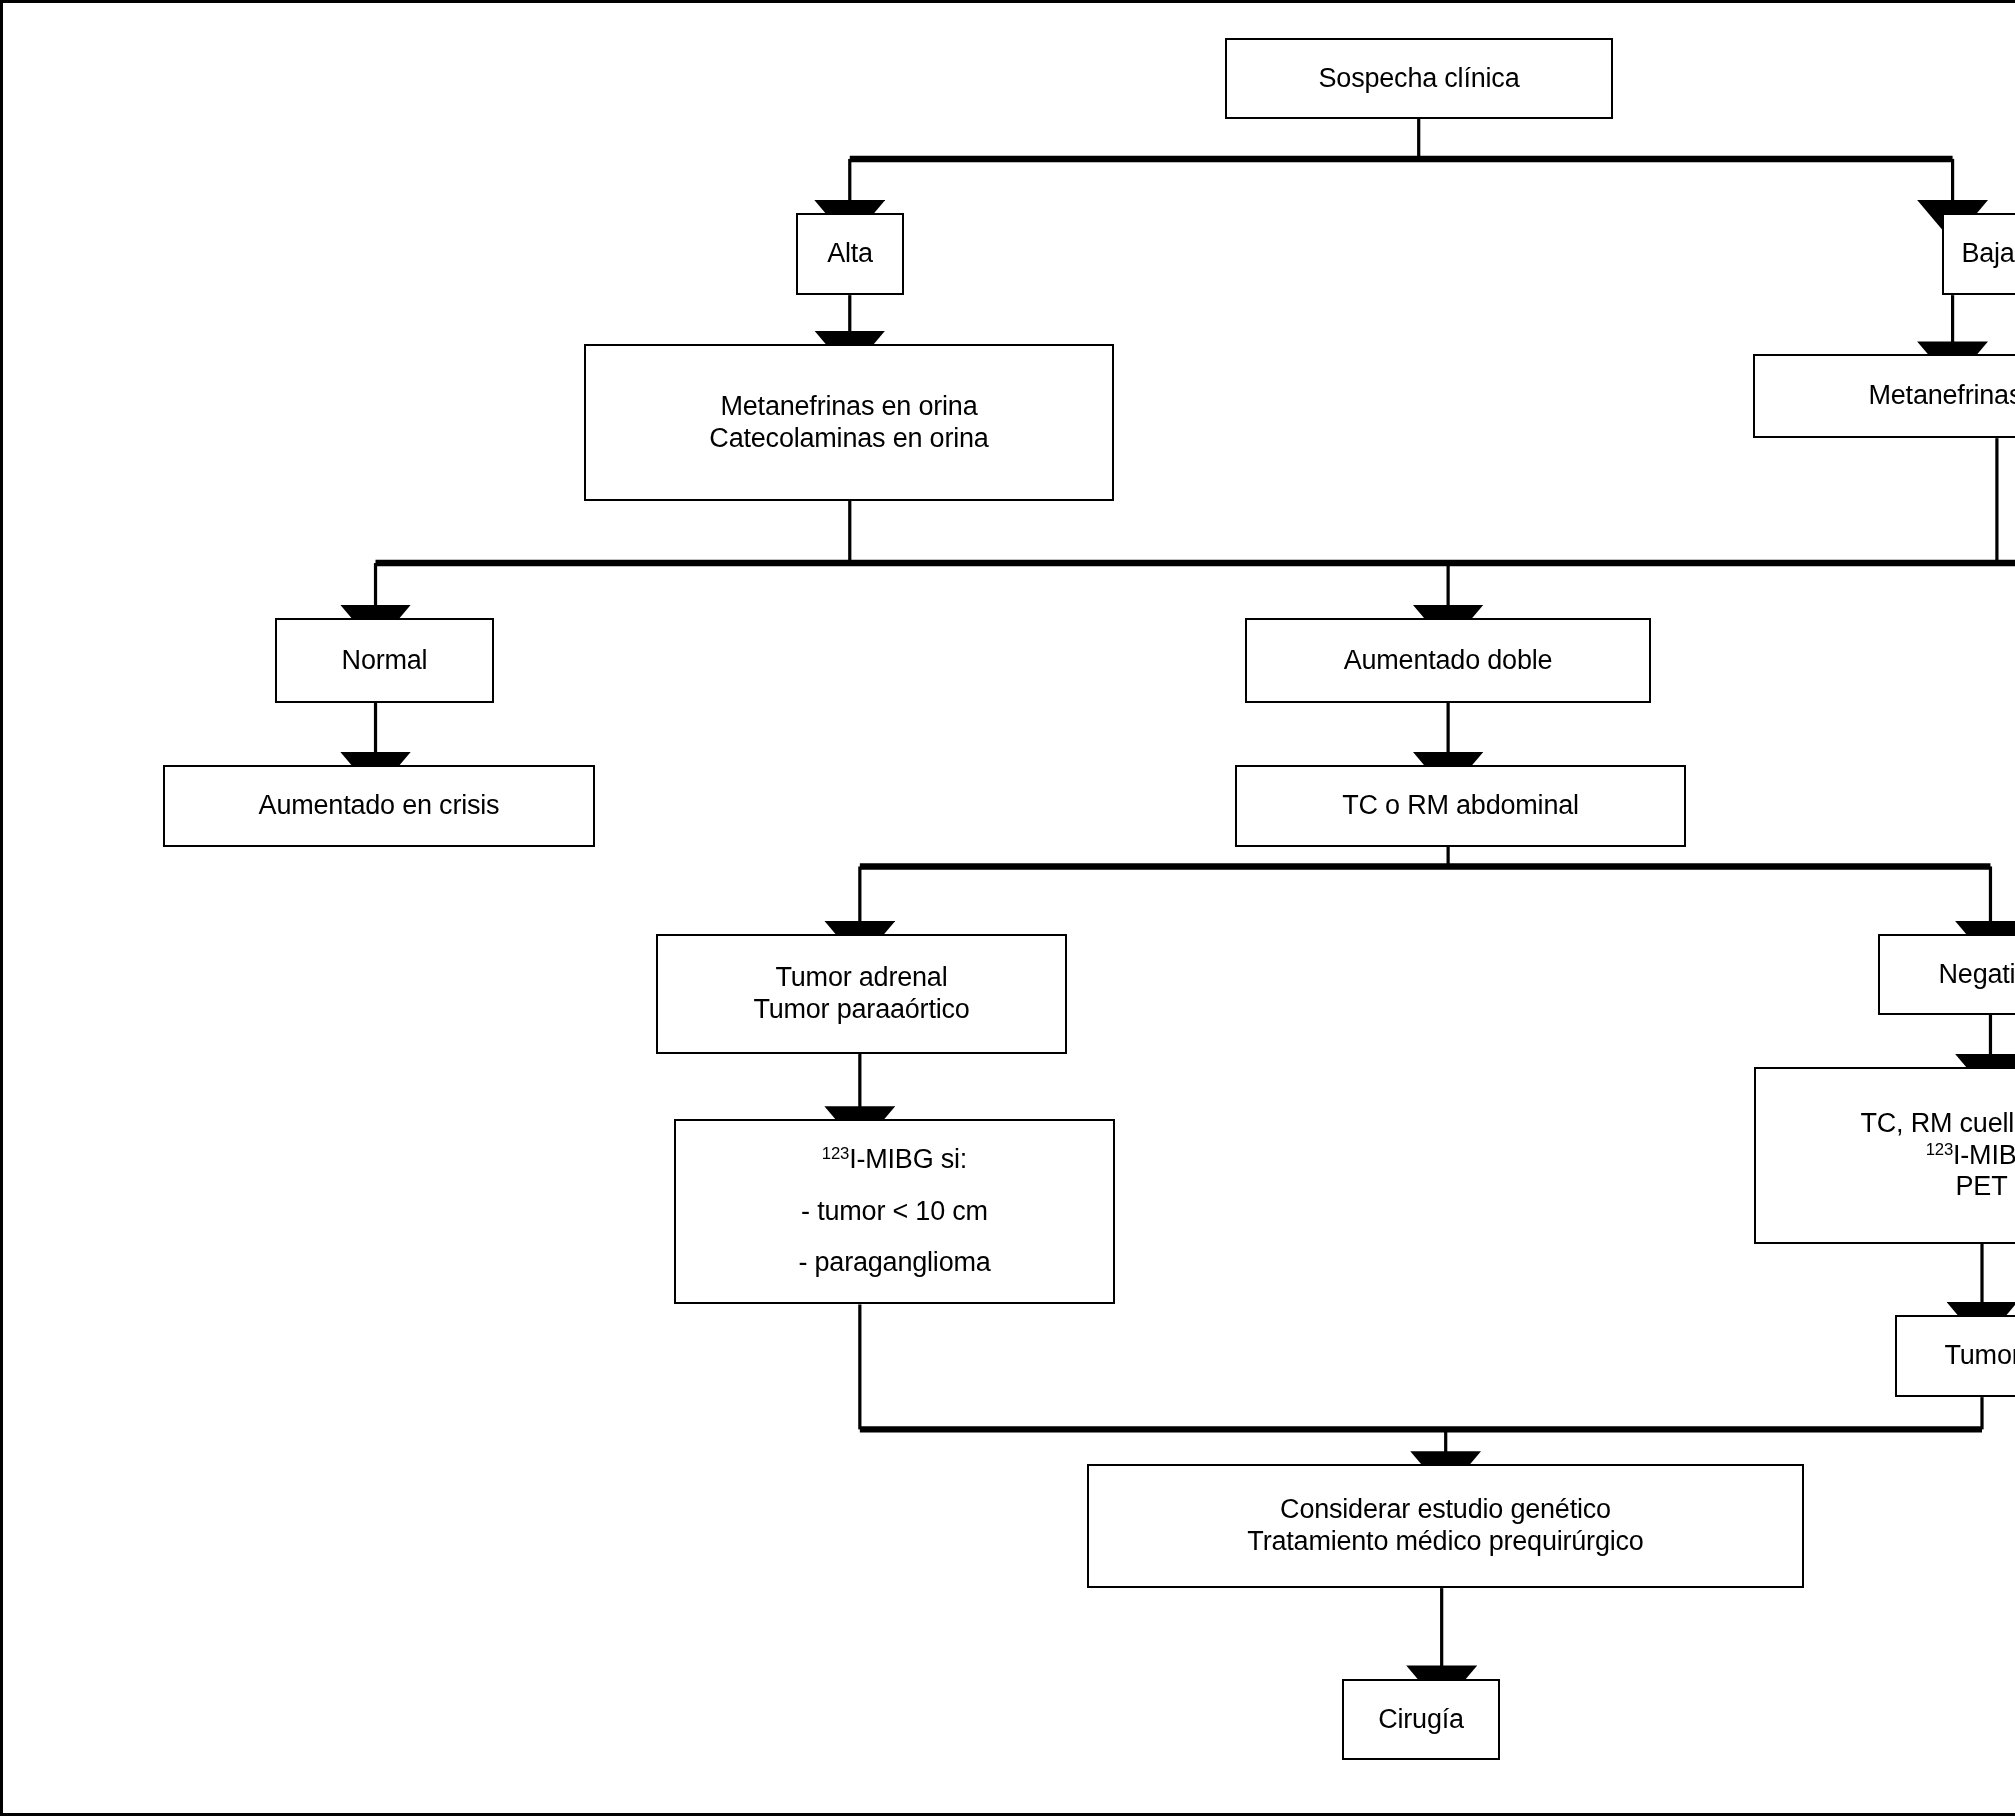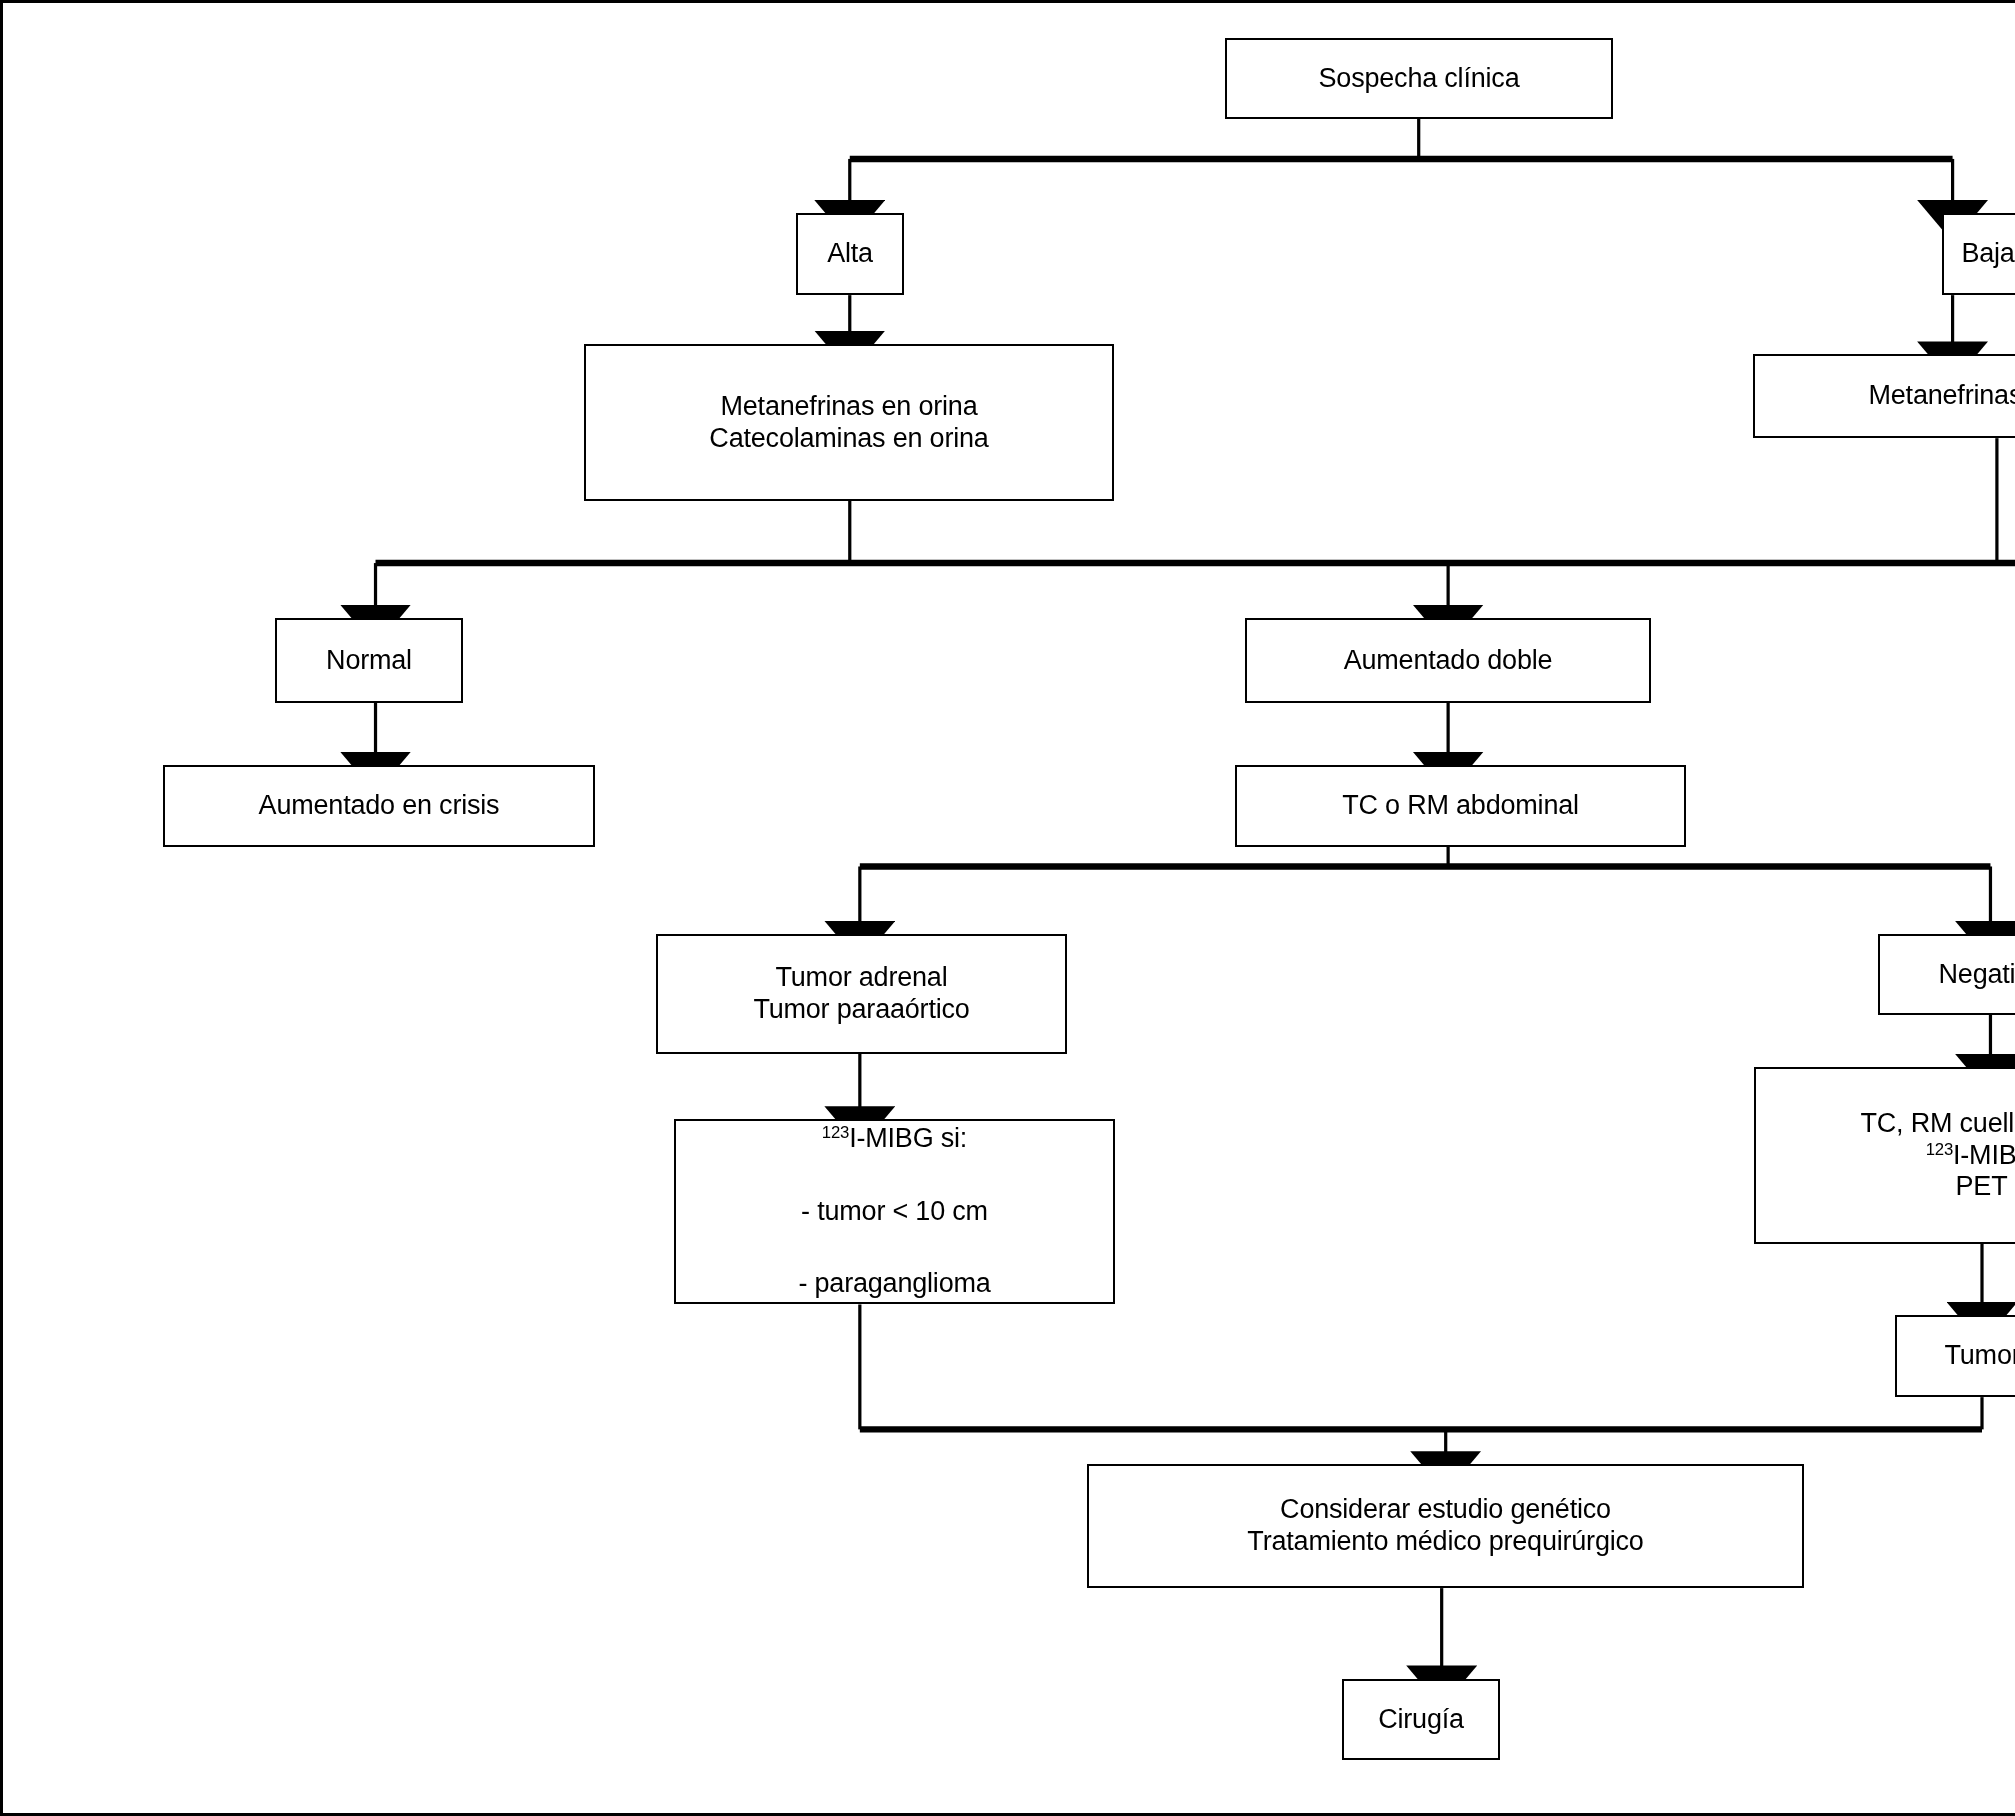--- a/index.html
+++ b/index.html
@@ -45,21 +45,20 @@
     letter-spacing: -0.2px;
     z-index: 2;
   }
   .node .ln {
     display: block;
     white-space: nowrap;
   }
   .node .ln.left {
     text-align: right;
     align-self: center;
-    margin-top: 21px;
   }
   .sup {
     font-size: 0.62em;
     vertical-align: 0.52em;
     line-height: 0;
   }
 </style>
 </head>
 <body>
 
@@ -128,21 +127,21 @@
 
   <div class="node" style="left:581px; top:341px; width:530px; height:157px;">
     <span class="ln">Metanefrinas en orina</span>
     <span class="ln">Catecolaminas en orina</span>
   </div>
 
   <div class="node" style="left:1750px; top:351px; width:488px; height:84px;">
     <span class="ln">Metanefrinas en orina</span>
   </div>
 
-  <div class="node" style="left:272px; top:615px; width:188px; height:85px;">
+  <div class="node" style="left:272px; top:615px; width:219px; height:85px;">
     <span class="ln">Normal</span>
   </div>
 
   <div class="node" style="left:1242px; top:615px; width:406px; height:85px;">
     <span class="ln">Aumentado doble</span>
   </div>
 
   <div class="node" style="left:160px; top:762px; width:432px; height:82px;">
     <span class="ln">Aumentado en crisis</span>
   </div>

